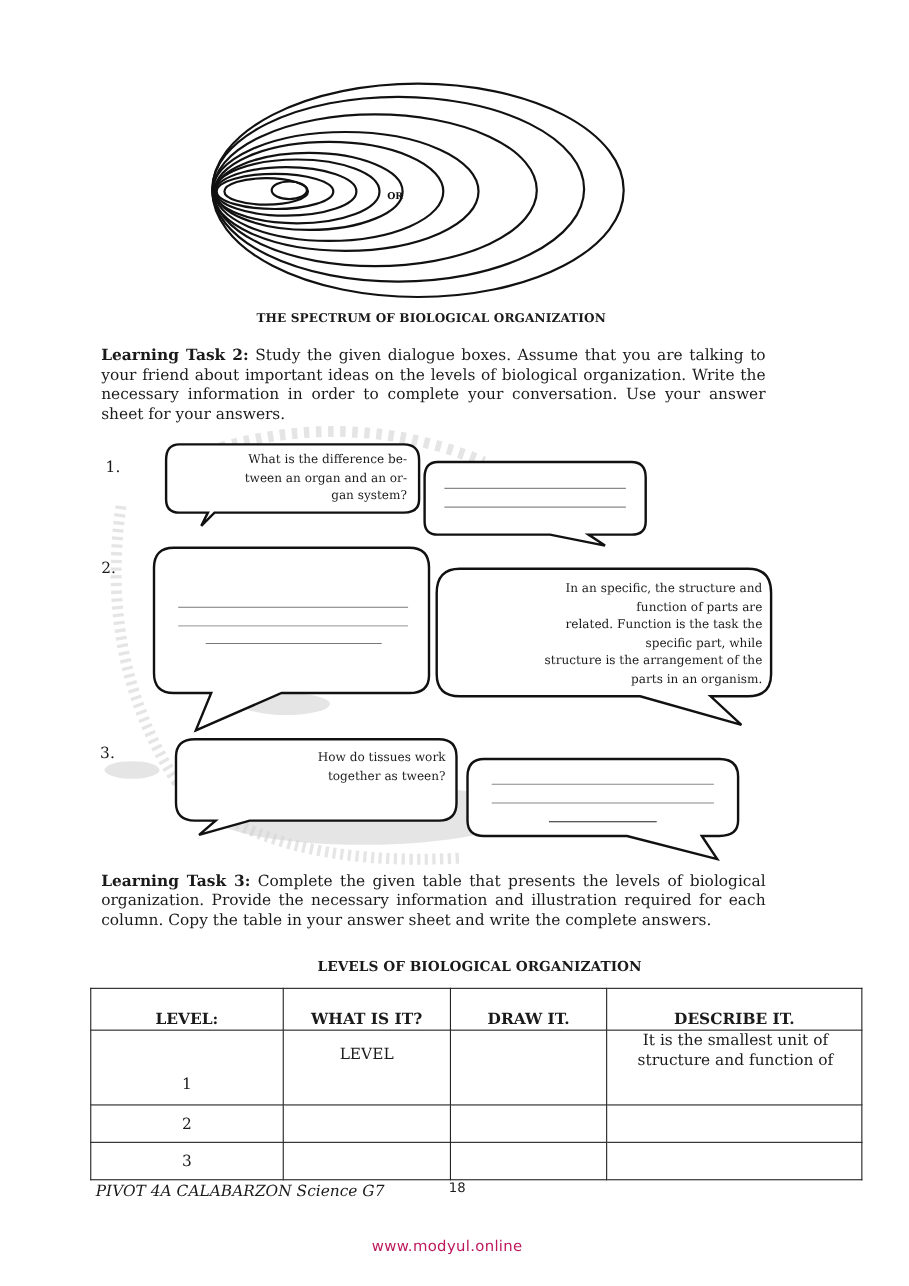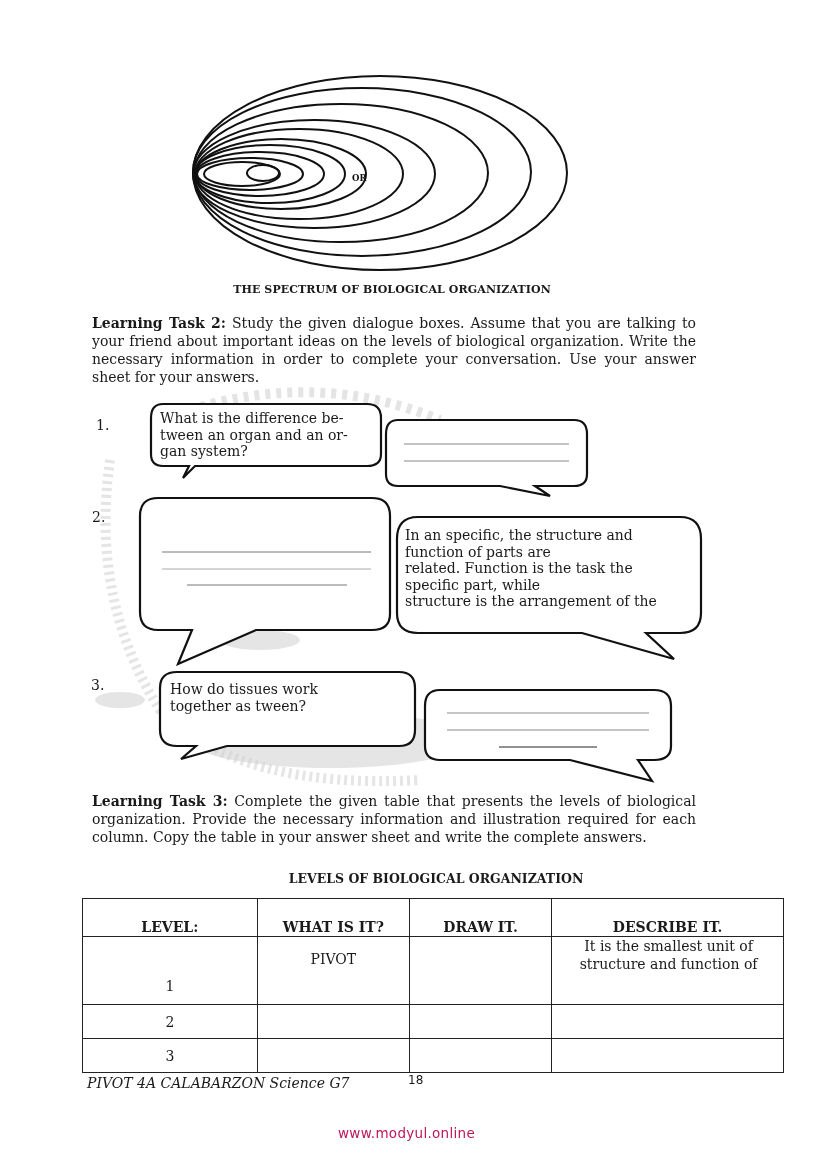--- a/index.html
+++ b/index.html
@@ -7,21 +7,21 @@
            font-family: "DejaVu Serif", "Liberation Serif", serif; color: #1a1a1a; }
     .abs { position: absolute; }
     .diagram { left: 0; top: 0; width: 826px; height: 280px; }
     .spectrum-title { left: 0; width: 784px; top: 283px; text-align: center; font-weight: bold;
                       font-size: 11px; letter-spacing: 0.1px; }
     .para { left: 92px; width: 604px; font-size: 14px; line-height: 18px; text-align: justify; }
     .para b { font-weight: bold; }
     .task2 { top: 314px; }
     .task3 { top: 792px; }
     .num { font-size: 14px; }
-    .bubble-text { text-align: left; font-size: 14px; line-height: 16.5px; }
+    .bubble-text { text-align: right; font-size: 11px; line-height: 16.5px; }
     .watermark { left: 0; top: 380px; width: 826px; height: 420px; }
     .table-title { left: 0; width: 784px; top: 871px; text-align: center; font-weight: bold; font-size: 12.5px; margin-left: 44px; }
     table.levels { position: absolute; left: 82px; top: 898px; width: 702px; border-collapse: collapse;
                    font-size: 14px; }
     table.levels td, table.levels th { border: 1.5px solid #222; padding: 0; }
     table.levels th { height: 36px; vertical-align: bottom; padding-bottom: 1px; font-weight: bold; font-size: 14px; }
     table.levels td { text-align: center; }
     .r1 td { height: 53px; }
     .r2 td, .r3 td { height: 33px; }
     .desc { text-align: center; vertical-align: top; padding: 0 6px 0 8px !important; line-height: 18px; }
@@ -91,20 +91,21 @@
 </svg>
 <svg class="abs" style="left:392px; top:513px;" width="315" height="148">
   <path d="M26 4 H288 Q309 4 309 26 V100 Q309 120 288 120 H254 L282 146 L190 120 H26 Q5 120 5 100 V26 Q5 4 26 4 Z" fill="#fff" stroke="#111" stroke-width="2.2"></path>
 </svg>
 <div class="abs bubble-text" style="left:405px; top:527px; width:288px;">
   <div>In an specific, the structure and</div>
   <div>function of parts are</div>
   <div>related. Function is the task the</div>
   <div>specific part, while</div>
   <div>structure is the arrangement of the</div>
+  <div>parts in an organism.</div>
 </div>
 
 <div class="abs num" style="left:91px; top:677px;">3.</div>
 <svg class="abs" style="left:155px; top:668px;" width="265" height="100">
   <path d="M22 4 H244 Q260 4 260 20 V62 Q260 78 244 78 H72 L26 91 L41 78 H22 Q5 78 5 62 V20 Q5 4 22 4 Z" fill="#fff" stroke="#111" stroke-width="2.2"></path>
 </svg>
 <div class="abs bubble-text" style="left:170px; top:681px; width:235px;">
   <div>How do tissues work</div>
   <div>together as tween?</div>
 </div>
@@ -130,21 +131,21 @@
   </colgroup>
   <tbody>
       <tr>
     <th>LEVEL:</th>
     <th>WHAT IS IT?</th>
     <th>DRAW IT.</th>
     <th>DESCRIBE IT.</th>
   </tr>
   <tr class="r1">
     <td style="vertical-align:bottom; padding-bottom:10px;">1</td>
-    <td style="vertical-align:top; padding-top:14px;">PIVOT</td>
+    <td style="vertical-align:top; padding-top:14px;">LEVEL</td>
     <td></td>
     <td class="desc">It is the smallest unit of structure and function of</td>
   </tr>
   <tr class="r2">
     <td>2</td>
     <td></td>
     <td></td>
     <td></td>
   </tr>
   <tr class="r3">

